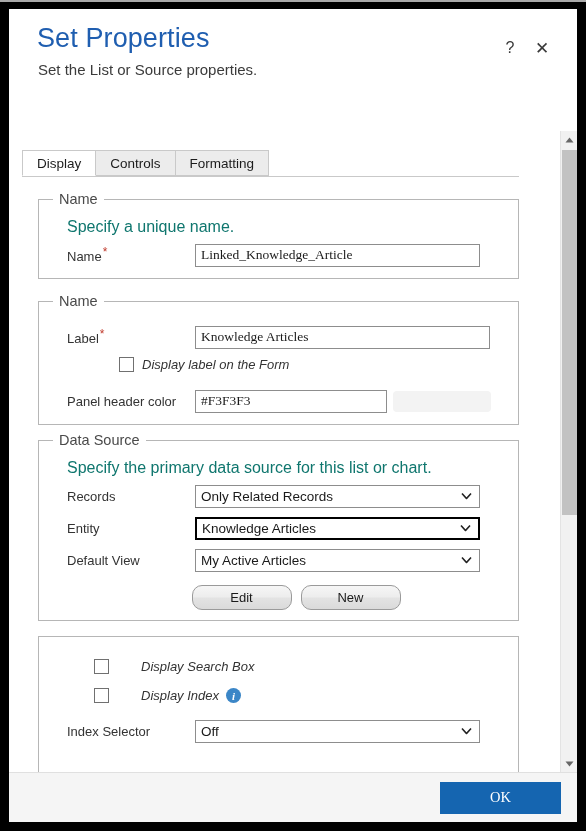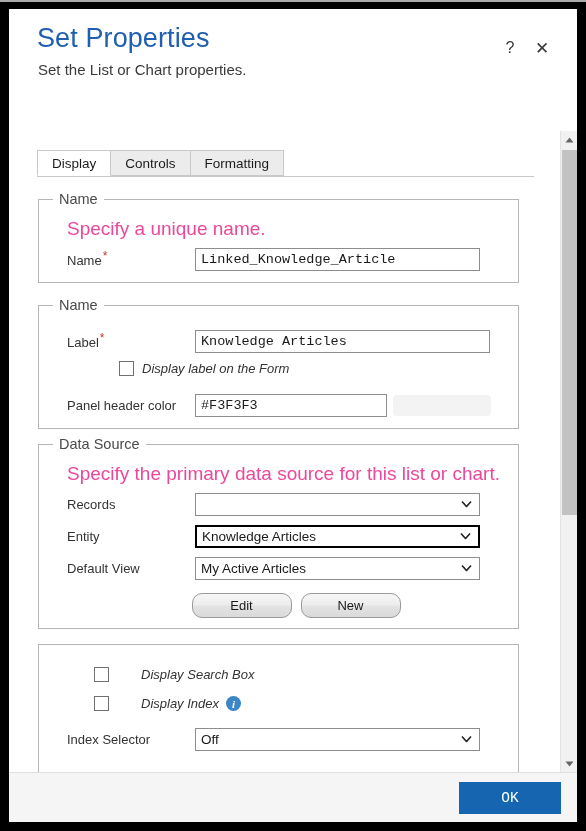--- a/index.html
+++ b/index.html
@@ -79,21 +79,21 @@
   .body-inner {
     position: absolute;
     left: 0; top: 0;
     width: 555px;
     padding: 0;
   }
 
   
   .tabstrip {
     position: relative;
-    margin-left: 28px;
+    margin-left: 13px;
     margin-top: 20px;
     height: 26px;
     width: 497px;
     border-bottom: 1px solid #c9c9c9;
     display: flex;
     align-items: flex-end;
   }
   .tab {
     height: 26px;
     padding: 0 14px;
@@ -123,22 +123,22 @@
   .fs > .fs-legend {
     position: absolute;
     top: -9px; left: 14px;
     background: #ffffff;
     padding: 0 6px;
     font-size: 14.5px;
     color: #4a4a4a;
     white-space: nowrap;
   }
   .fs-desc {
-    font-size: 19px;
-    color: #ec4899;
+    font-size: 16px;
+    color: #0f766e;
     margin: 10px 0 6px 28px;
   }
   .row {
     display: flex;
     align-items: center;
     margin: 6px 0 0 28px;
     height: 26px;
   }
   .row-label {
     font-size: 13px;
@@ -153,21 +153,21 @@
     vertical-align: super;
     margin-left: 1px;
   }
   .txtinput {
     height: 23px;
     border: 1px solid #8d8d8d;
     background: #ffffff;
     font-size: 13.5px;
     color: #1a1a1a;
     padding: 0 5px;
-    font-family: Liberation Mono, monospace;
+    font-family: Liberation Serif, serif;
     outline: none;
   }
   .sel {
     height: 23px;
     border: 1px solid #8d8d8d;
     background: #ffffff;
     font-size: 13.5px;
     color: #1a1a1a;
     padding: 0 22px 0 5px;
     font-family: "Liberation Sans", sans-serif;
@@ -286,26 +286,26 @@
     height: 50px;
     background: #f5f5f5;
     border-top: 1px solid #e0e0e0;
     display: flex;
     align-items: center;
     justify-content: flex-end;
     padding-right: 16px;
     gap: 10px;
   }
   .btn-primary {
-    width: 102px; height: 32px;
+    width: 121px; height: 32px;
     background: #1565b0;
     border: 1px solid #1565b0;
     color: #ffffff;
     font-size: 14.5px;
-    font-family: Liberation Mono, monospace;
+    font-family: Liberation Serif, serif;
     cursor: pointer;
   }
   .btn-secondary {
     width: 101px; height: 32px;
     background: #ffffff;
     border: 1px solid #cfcfcf;
     color: #1565b0;
     font-size: 14.5px;
     font-family: "Liberation Sans", sans-serif;
     cursor: pointer;
@@ -315,21 +315,21 @@
 <body>
 
 <div id="screen">
 
   <div class="top-gray-strip"></div>
 
   <div class="dialog">
 
     <div class="dlg-header">
       <div class="dlg-title">Set Properties</div>
-      <div class="dlg-subtitle">Set the List or Chart properties.</div>
+      <div class="dlg-subtitle">Set the List or Source properties.</div>
       <button class="hdr-btn hdr-help">?</button>
       <button class="hdr-btn hdr-close">✕</button>
     </div>
 
     <div class="dlg-body">
       <div class="body-inner">
 
         <div class="tabstrip">
           <div class="tab active">Display</div>
           <div class="tab">Controls</div>
@@ -371,20 +371,21 @@
         </div>
 
         <div class="gap-sm"></div>
 
         <div class="fs">
           <div class="fs-legend">Data Source</div>
           <div class="fs-desc">Specify the primary data source for this list or chart.</div>
           <div class="row">
             <div class="row-label">Records</div>
             <div class="sel" style="width:285px;">
+              <span>Only Related Records</span>
               <span class="chev">
                 <svg viewBox="0 0 11 7" width="11" height="7">
                     <path d="M1 1 L5.5 6 L10 1" fill="none" stroke="#222" stroke-width="1.6"></path>
                   </svg>
               </span>
             </div>
           </div>
           <div class="row">
             <div class="row-label">Entity</div>
             <div class="sel focused" style="width:285px;">

